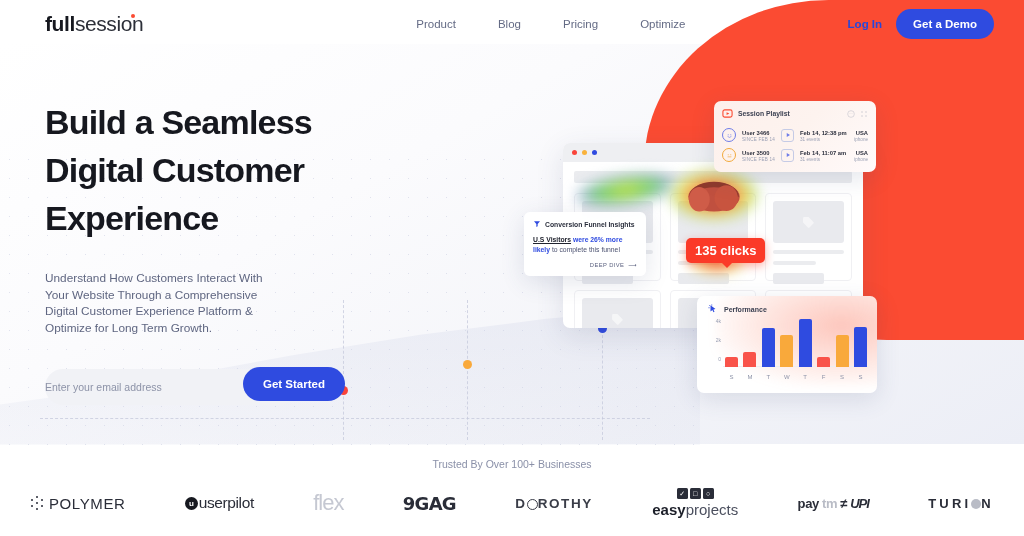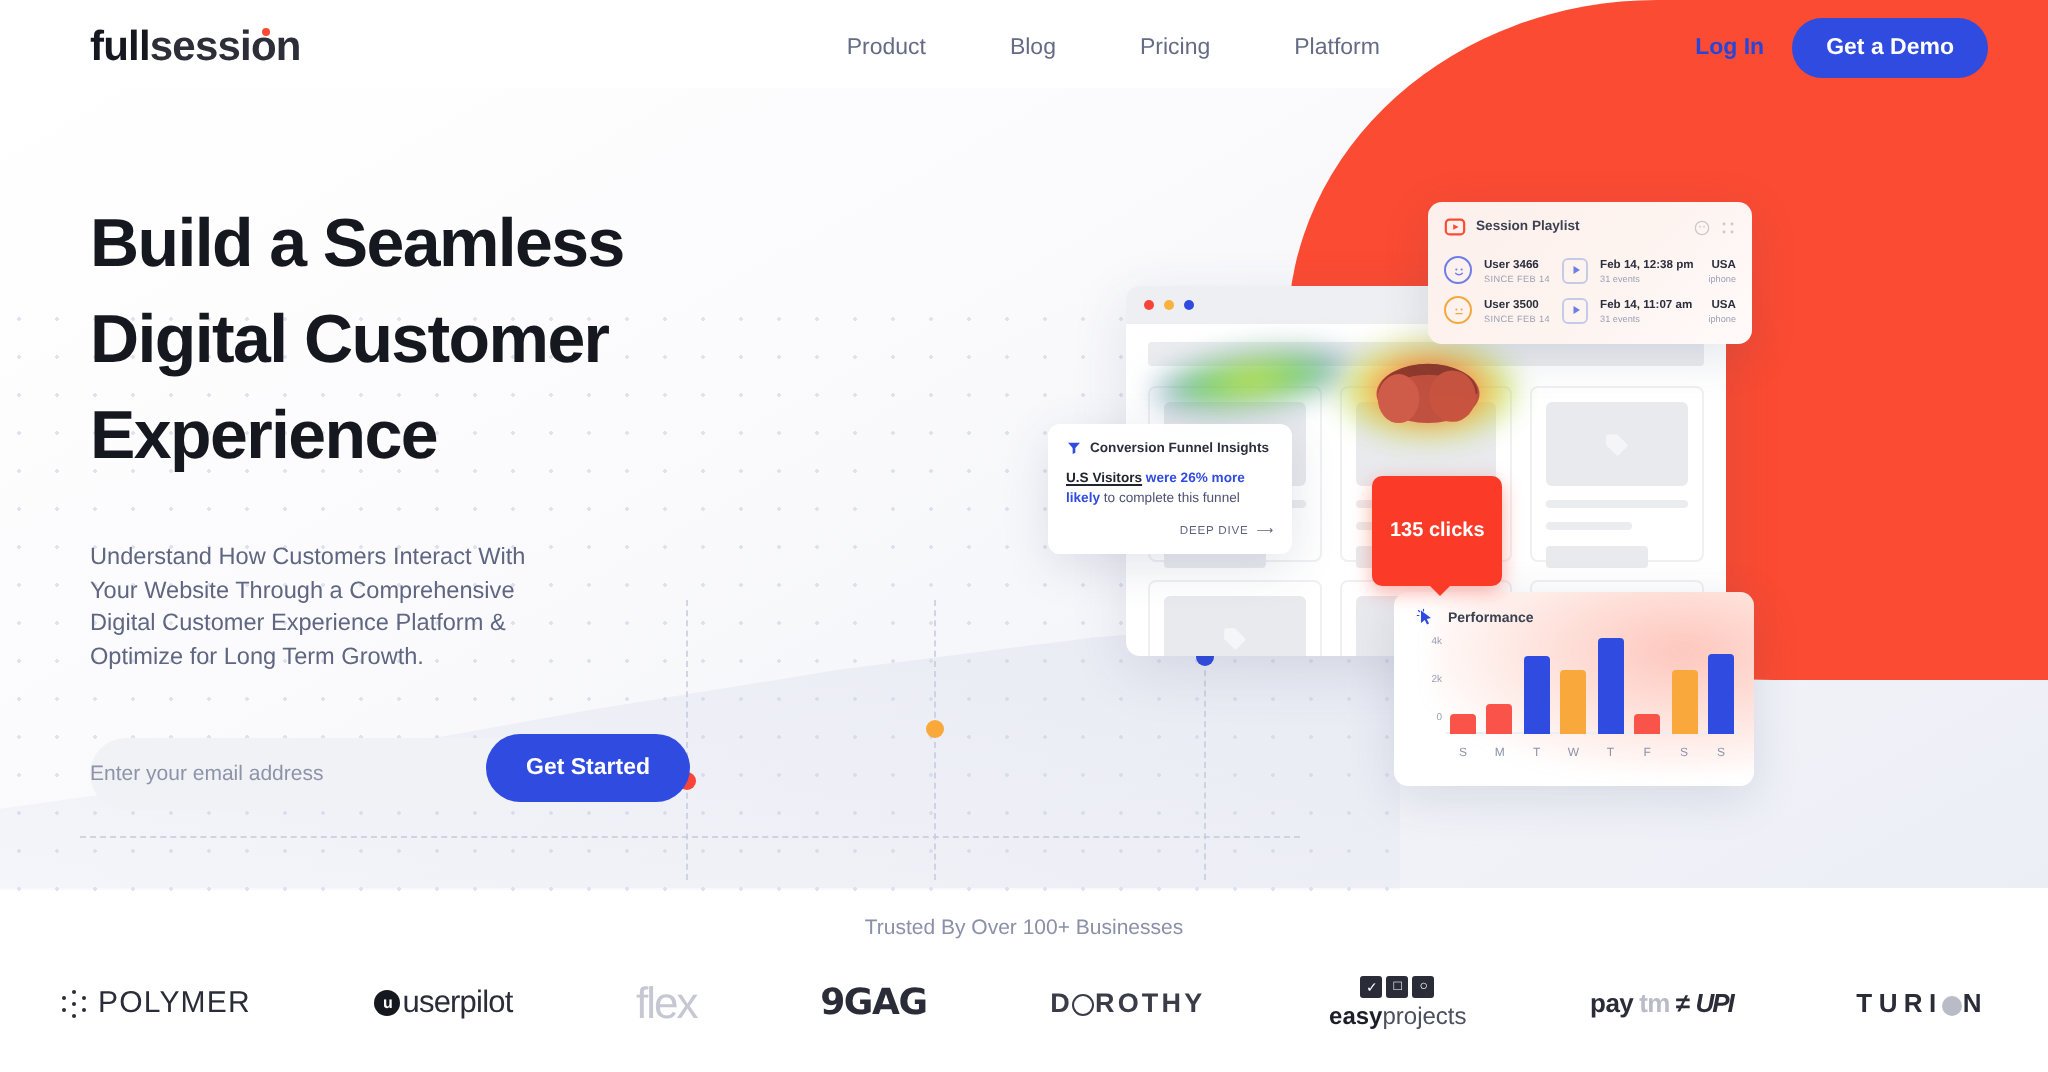--- a/index.html
+++ b/index.html
@@ -41,21 +41,21 @@
     border-bottom-left-radius: 250px 180px;
   }
 
   
   .header {
     position: absolute; left: 0; top: 0; width: 1024px; height: 48px;
     display: flex; align-items: center; z-index: 40;
   }
   .logo { margin-left: 45px; font-size: 21px; letter-spacing: -.4px; position: relative; }
   .logo .b { font-weight: bold; color: #16181f; }
-  .logo .l { font-weight: bold; color: #2c2f38; }
+  .logo .l { font-weight: normal; color: #2c2f38; }
   .logo .reddot {
     position: absolute; width: 4px; height: 4px; border-radius: 50%;
     background: #FB4B32; left: 86px; top: 2px;
   }
   .nav { display: flex; gap: 42px; margin-left: 273px; }
   .nav a { font-size: 11.5px; color: #646b85; text-decoration: none; }
   .auth { position: absolute; right: 30px; display: flex; align-items: center; gap: 14px; }
   .login { font-size: 11.5px; color: #2746d9; font-weight: 700; text-decoration: none; }
   .demo-btn {
     background: #2F4BE0; color: #fff; font-size: 11.5px; font-weight: 700;
@@ -123,22 +123,22 @@
   .hm-bottom {
     left: 128px; top: 108px; width: 52px; height: 22px;
     background: radial-gradient(ellipse at center, rgba(235,40,30,.85) 0%, rgba(245,150,40,.7) 40%, rgba(225,225,60,.6) 62%, rgba(80,200,90,.45) 82%, rgba(120,120,230,0) 100%);
   }
   .headphones {
     position: absolute; left: 120px; top: 33px; width: 62px; height: 38px;
     z-index: 3;
   }
   .clicks-badge {
     position: absolute; left: 686px; top: 238px; z-index: 30;
-    background: #FB3A28; color: #fff; font-size: 10px; font-weight: bold;
-    padding: 22px 9px; border-radius: 5px;
+    background: #FB3A28; color: #fff; font-size: 13px; font-weight: bold;
+    padding: 5px 9px; border-radius: 5px;
     box-shadow: 0 3px 10px rgba(250,60,40,.4);
   }
   .clicks-badge:after {
     content: ""; position: absolute; left: 50%; margin-left: -4px; bottom: -5px;
     border-left: 5px solid transparent; border-right: 5px solid transparent;
     border-top: 5px solid #FB3A28;
   }
 
   
   .card-shadow { box-shadow: 0 6px 24px rgba(60,70,110,.14); }
@@ -209,21 +209,21 @@
   .polymer-dots i { position: absolute; width: 2.4px; height: 2.4px; border-radius: 50%; background: #2a2d38; }
   .lg-userpilot { font-size: 15.5px; font-weight: 500; letter-spacing: -.4px; }
   .up-mark { display:inline-flex; width:13px;height:13px;border-radius:50%;background:#16181f;color:#fff;font-size:8px;font-weight:bold;align-items:center;justify-content:center;margin-right:1px; }
   .lg-flex { font-size: 22px; color: #c5c8d2; letter-spacing: -1px; font-weight: normal; }
   .lg-9gag { font-size: 18px; font-weight: bold; letter-spacing: -.7px; font-family: "DejaVu Sans", sans-serif; }
   .lg-dorothy { font-size: 13.5px; font-weight: bold; letter-spacing: 1.6px; color: #3a3d48; }
   .dor-o { display:inline-block; width: 11px; height: 11px; border-radius: 50%; border: 1.4px solid #3a3d48; position: relative; top: 1px; }
   .lg-easy { text-align: center; }
   .easy-icons { display: flex; gap: 2px; justify-content: center; margin-bottom: 2px; }
   .easy-sq { width: 11px; height: 11px; background: #2a2d38; border-radius: 1.5px; color: #fff; font-size: 7px; display:flex;align-items:center;justify-content:center; }
-  .easy-txt { font-size: 12px; }
+  .easy-txt { font-size: 15px; }
   .easy-txt b { font-weight: bold; color: #1c1f29; }
   .easy-txt span { color: #4b4f5e; }
   .lg-paytm { font-size: 13px; font-weight: bold; letter-spacing: -.3px; display:flex; align-items:center; gap:3px; }
   .paytm-tm { color: #b9bcc6; font-weight: bold; }
   .upi-mark { font-style: italic; font-weight: bold; letter-spacing: -1px; }
   .lg-turion { font-size: 13px; font-weight: bold; letter-spacing: 3.2px; color: #2a2d38; }
   .tur-o { display:inline-block; width: 10px; height: 10px; border-radius: 50%; background: #b9bcc6; position: relative; top: 1px; }
 </style>
 </head>
 <body>
@@ -247,21 +247,21 @@
 
   <div class="header">
     <div class="logo">
       <span class="b">full</span><span class="l">session</span>
       <span class="reddot"></span>
     </div>
     <nav class="nav">
       <a href="#">Product</a>
       <a href="#">Blog</a>
       <a href="#">Pricing</a>
-      <a href="#">Platform</a>
+      <a href="#">Optimize</a>
     </nav>
     <div class="auth">
       <a class="login" href="#">Log In</a>
       <button class="demo-btn">Get a Demo</button>
     </div>
   </div>
 
   <div class="hero-left">
     <h1 class="hero-title">
       <span>Build a Seamless</span><br>

